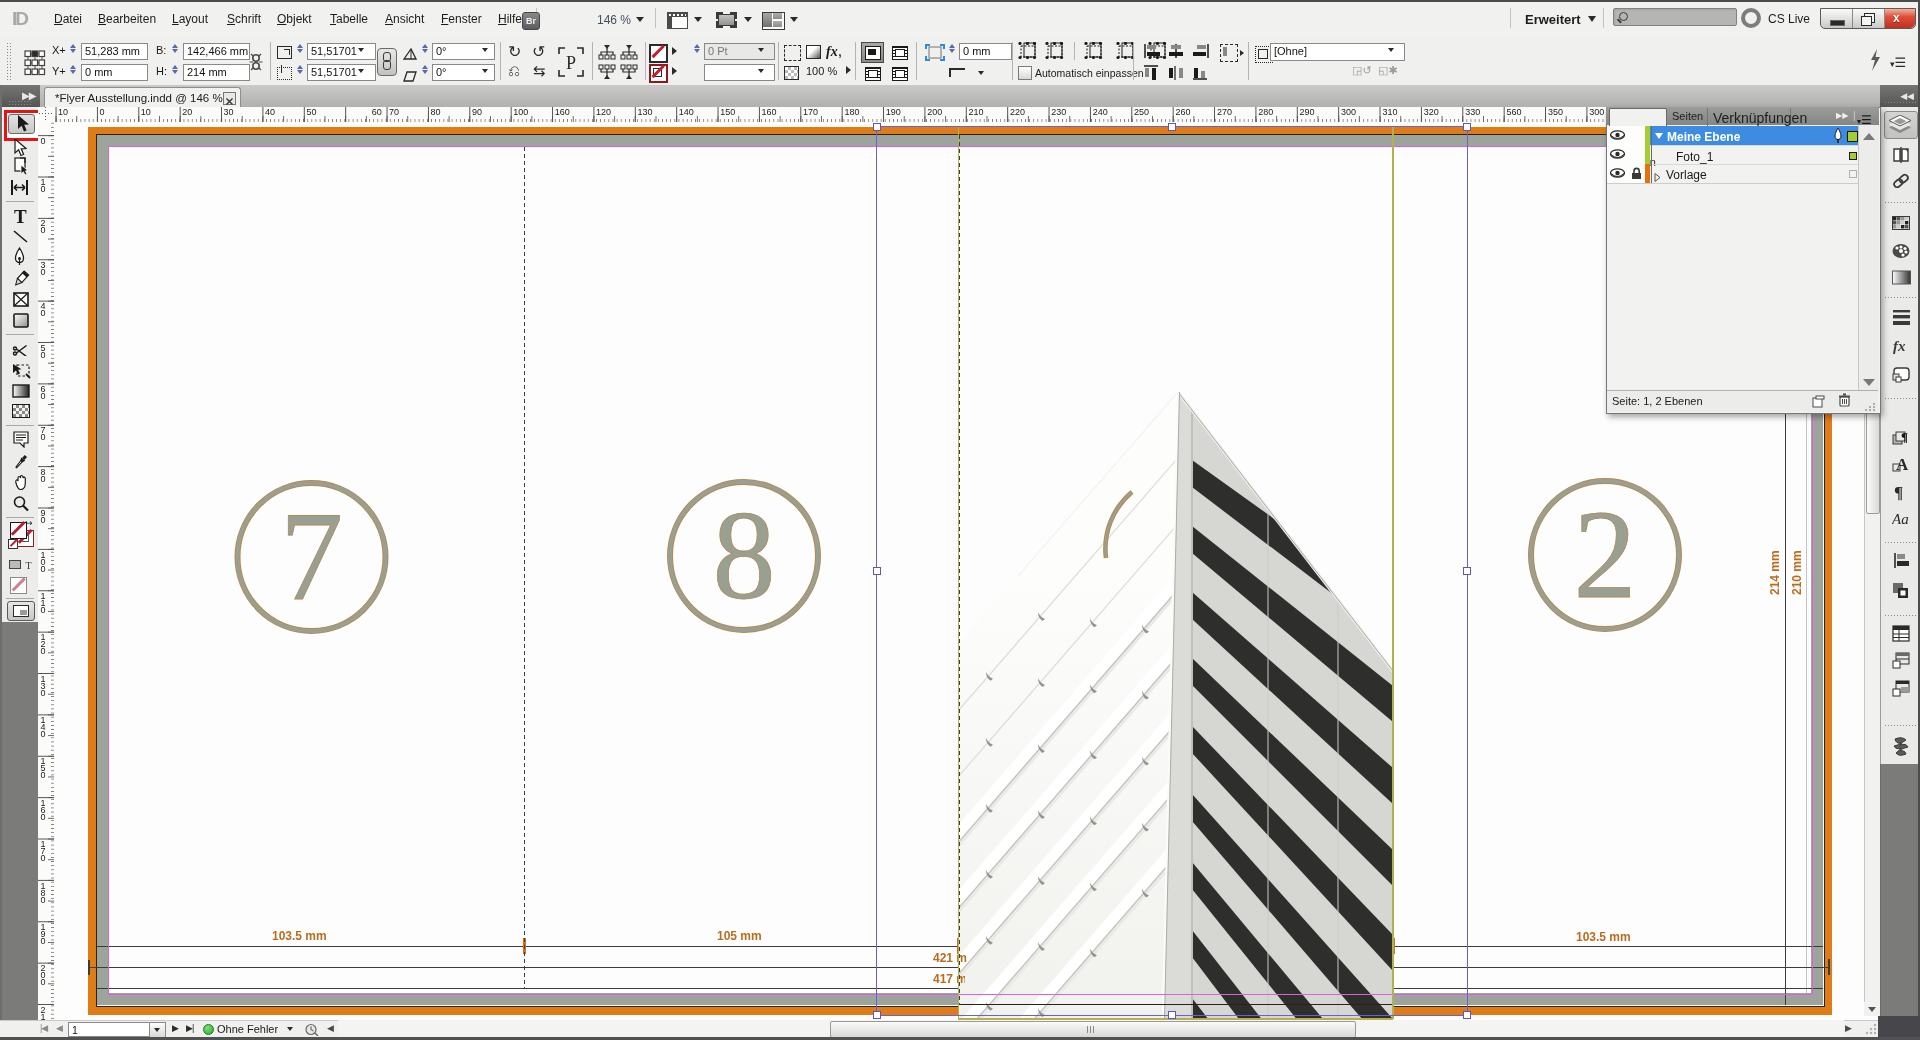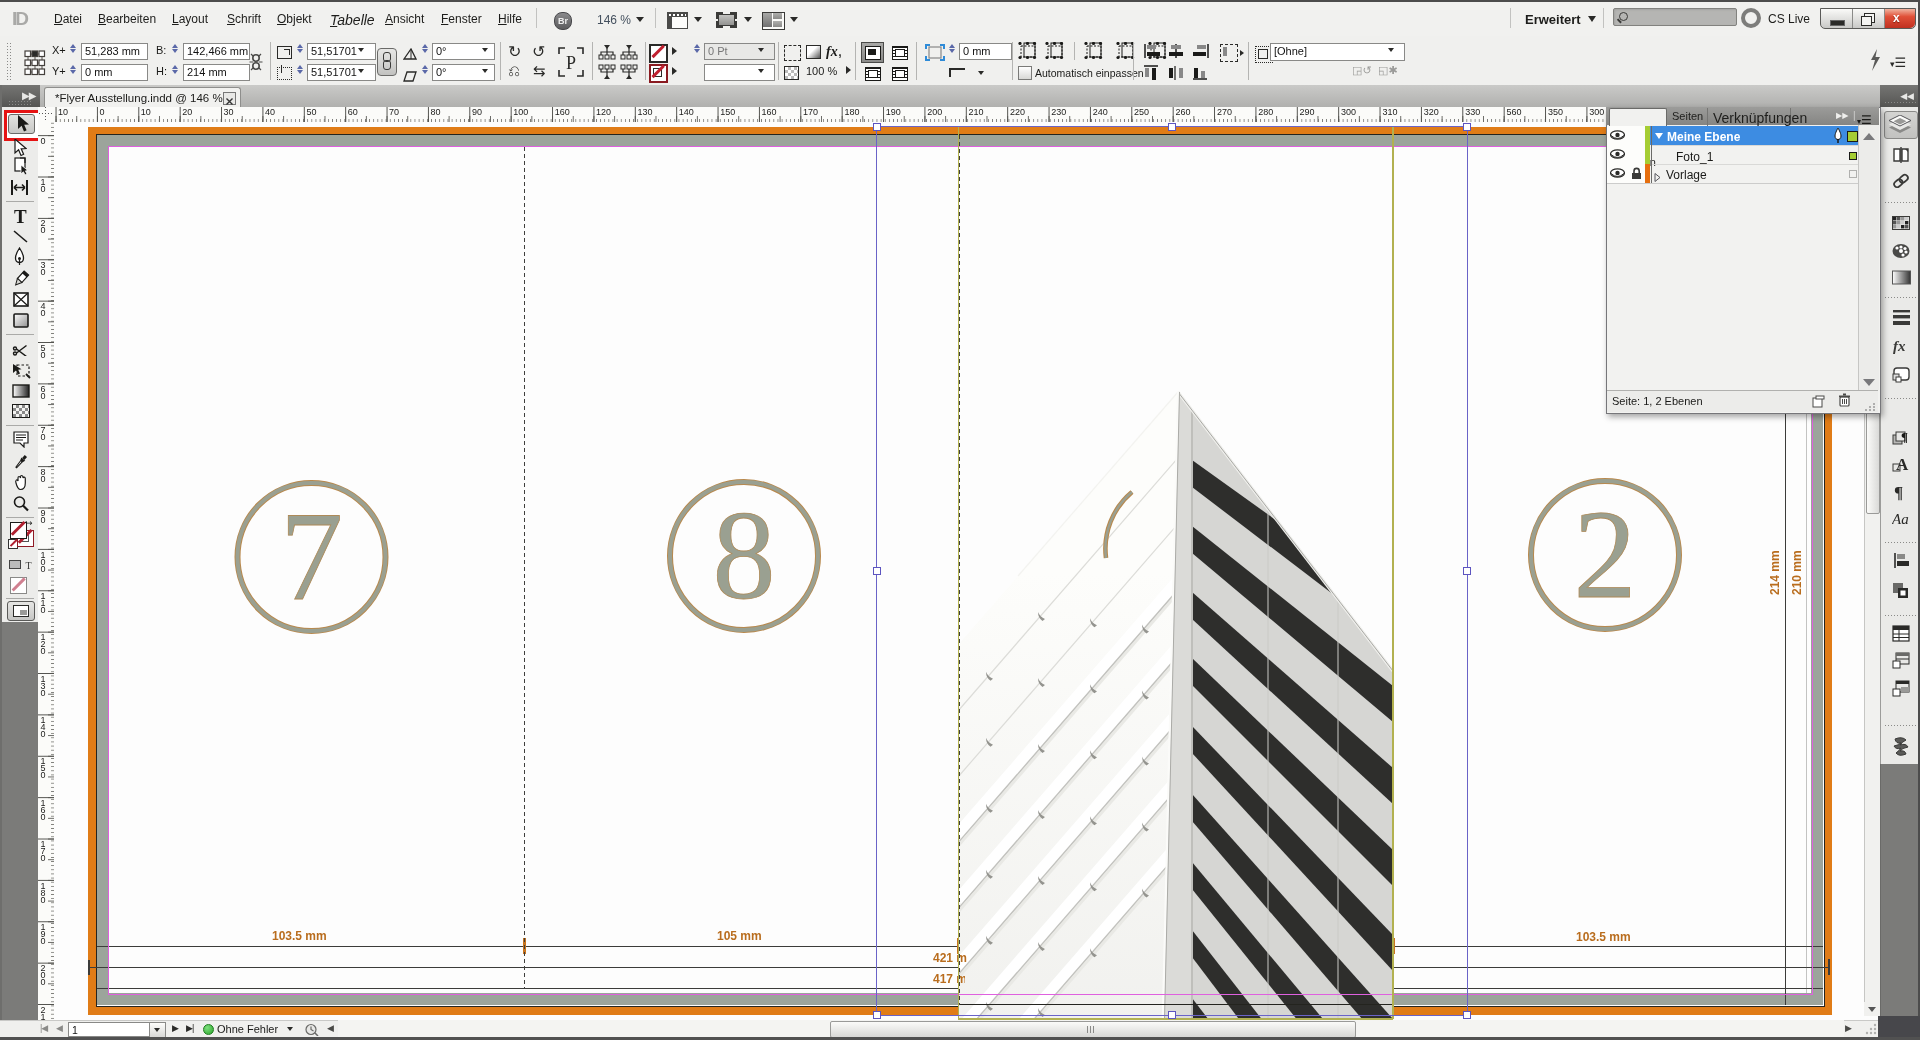--- a/index.html
+++ b/index.html
@@ -15,26 +15,26 @@
 .dots{background-image:radial-gradient(#8a8a88 30%,transparent 32%);background-size:3px 3px;}
 .hnd{position:absolute;width:6px;height:6px;background:#fff;border:1px solid #5d55c0;}
 </style></head><body>
 <div class="ab" style="left:0px;top:0px;width:1920px;height:36px;background:#f1f1ef;border-top:2px solid #4c4c4c;"></div>
 <div class="ab" style="left:12px;top:8px;white-space:nowrap;"><span style="font:bold 19px 'Liberation Sans';color:#a9a9a7;letter-spacing:-2px;">ID</span></div>
 <div class="ab" style="left:54px;top:12px;white-space:nowrap;font-size:12px;color:#1d1d1b;"><u>D</u>atei</div>
 <div class="ab" style="left:98px;top:12px;white-space:nowrap;font-size:12px;color:#1d1d1b;"><u>B</u>earbeiten</div>
 <div class="ab" style="left:172px;top:12px;white-space:nowrap;font-size:12px;color:#1d1d1b;"><u>L</u>ayout</div>
 <div class="ab" style="left:227px;top:12px;white-space:nowrap;font-size:12px;color:#1d1d1b;"><u>S</u>chrift</div>
 <div class="ab" style="left:277px;top:12px;white-space:nowrap;font-size:12px;color:#1d1d1b;"><u>O</u>bjekt</div>
-<div class="ab" style="left:330px;top:12px;white-space:nowrap;font-size:14px;color:#1d1d1b;font-style:italic;"><u>T</u>abelle</div>
+<div class="ab" style="left:330px;top:12px;white-space:nowrap;font-size:12px;color:#1d1d1b;"><u>T</u>abelle</div>
 <div class="ab" style="left:385px;top:12px;white-space:nowrap;font-size:12px;color:#1d1d1b;"><u>A</u>nsicht</div>
 <div class="ab" style="left:441px;top:12px;white-space:nowrap;font-size:12px;color:#1d1d1b;"><u>F</u>enster</div>
 <div class="ab" style="left:498px;top:12px;white-space:nowrap;font-size:12px;color:#1d1d1b;"><u>H</u>ilfe</div>
 <div class="ab" style="left:536px;top:8px;width:1px;height:20px;background:#c2c2c0;"></div>
-<div class="ab" style="left:554px;top:12px;width:16px;height:16px;background:linear-gradient(#89898b,#5c5c5e);border:1px solid #47474a;border-radius:8px;">
+<div class="ab" style="left:522px;top:12px;width:16px;height:16px;background:linear-gradient(#89898b,#5c5c5e);border:1px solid #47474a;border-radius:3px;">
     <div style="font:bold 9px 'Liberation Sans';color:#eee;text-align:center;margin-top:3px;">Br</div>
   </div>
 <div class="ab" style="left:597px;top:13px;white-space:nowrap;font-size:12px;color:#44505e;">146 %</div>
 <div class="ab" style="left:636px;top:17px;width:0px;height:0px;border-left:4px solid transparent;border-right:4px solid transparent;border-top:5px solid #2a2a28;"></div>
 <div class="ab" style="left:655px;top:8px;width:1px;height:20px;background:#c2c2c0;"></div>
 <div class="ab" style="left:667px;top:12px;width:19px;height:15px;border:1px solid #4a4a48;background:#fdfdfb;">
     <div style="position:absolute;left:0;top:0;width:19px;height:4px;background:#4a4a48;"></div>
     <div style="position:absolute;left:0;top:0;width:4px;height:15px;background:#4a4a48;"></div>
     <div style="position:absolute;left:1px;top:1px;width:17px;height:2px;background-image:linear-gradient(90deg,#fff 50%,transparent 50%);background-size:4px 2px;"></div>
   </div>
@@ -496,21 +496,21 @@
     <div style="position:absolute;left:7px;top:0;width:1px;height:14px;background-image:linear-gradient(#555 50%,transparent 50%);background-size:1px 3px;"></div>
   </div>
 <div class="ab" style="left:54px;top:107px;width:1826px;height:15px;background:#fbfbf9;border-bottom:1px solid #4a4a48;background-image:linear-gradient(90deg,#53534f 1px,transparent 1px),linear-gradient(90deg,#6a6a66 1px,transparent 1px),linear-gradient(90deg,#79797500 0px,#797975 0px,#797975 1px,transparent 1px);background-size:41.386px 15px,20.693px 6px,4.1386px 3.2px;background-position:42.93000000000001px 0px,42.93000000000001px 9px,42.93000000000001px 11.8px;background-repeat:repeat-x;"></div>
 <div class="rnum" style="left:58.0px;top:108px;">10</div>
 <div class="rnum" style="left:99.4px;top:108px;">0</div>
 <div class="rnum" style="left:140.8px;top:108px;">10</div>
 <div class="rnum" style="left:182.2px;top:108px;">20</div>
 <div class="rnum" style="left:223.6px;top:108px;">30</div>
 <div class="rnum" style="left:265.0px;top:108px;">40</div>
 <div class="rnum" style="left:306.4px;top:108px;">50</div>
-<div class="rnum" style="left:347.7px;top:108px;">60</div>
+<div class="rnum" style="left:347.7px;top:108px;padding-left:24px;">60</div>
 <div class="rnum" style="left:389.1px;top:108px;">70</div>
 <div class="rnum" style="left:430.5px;top:108px;">80</div>
 <div class="rnum" style="left:471.9px;top:108px;">90</div>
 <div class="rnum" style="left:513.3px;top:108px;">100</div>
 <div class="rnum" style="left:554.7px;top:108px;">160</div>
 <div class="rnum" style="left:596.1px;top:108px;">120</div>
 <div class="rnum" style="left:637.4px;top:108px;">130</div>
 <div class="rnum" style="left:678.8px;top:108px;">140</div>
 <div class="rnum" style="left:720.2px;top:108px;">150</div>
 <div class="rnum" style="left:761.6px;top:108px;">160</div>

